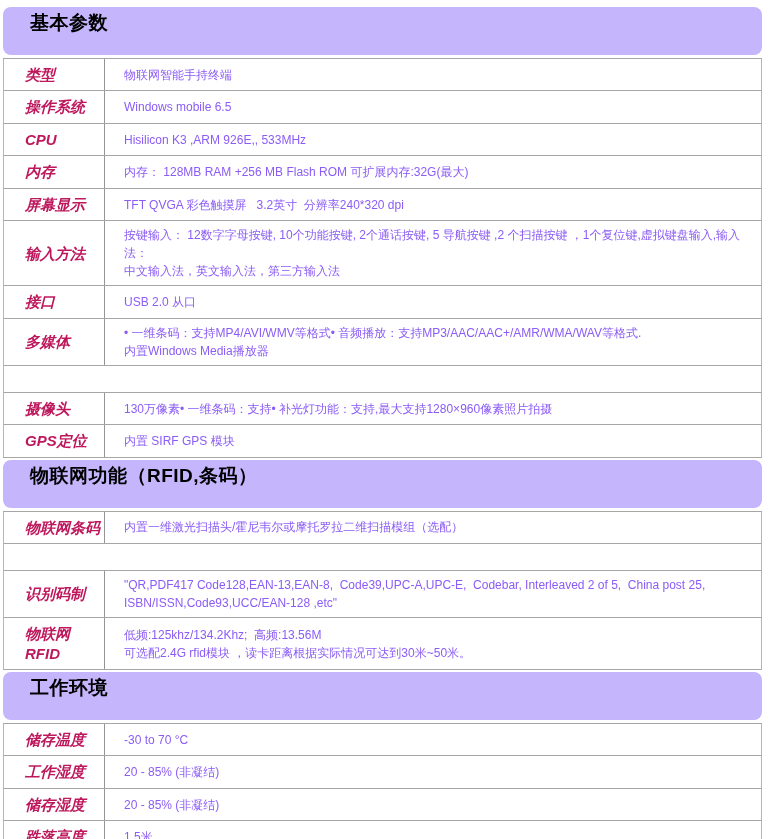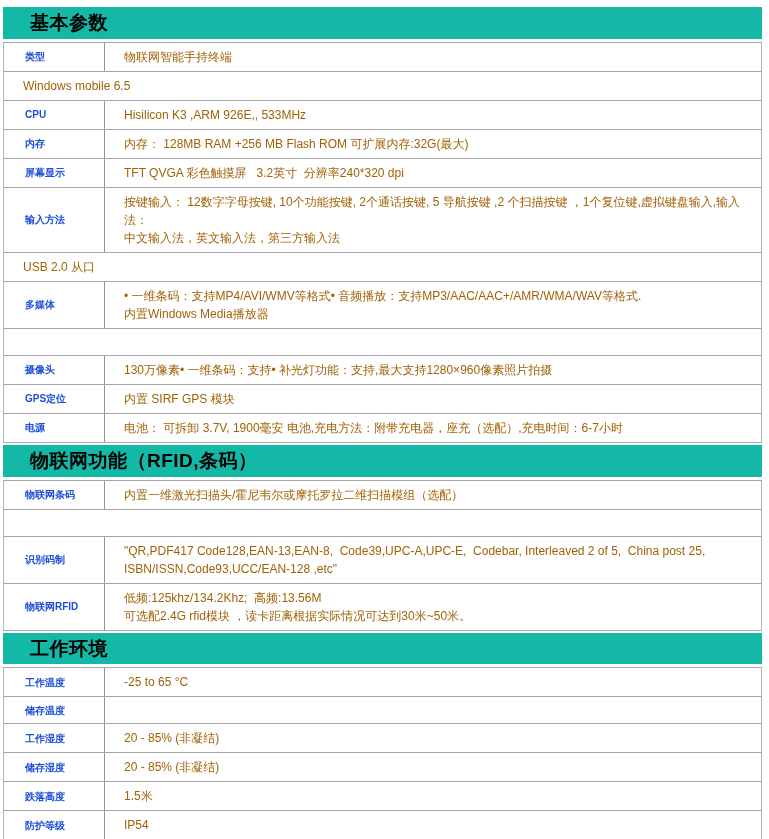--- a/index.html
+++ b/index.html
@@ -9,117 +9,117 @@
     background: #ffffff;
     font-family: "Liberation Sans", "DejaVu Sans", sans-serif;
     color: #1f1f1f;
   }
   .page {
     width: 769px;
     padding: 5px 7px 6px 3px;
   }
   .section { margin-bottom: 2px; }
   .section-header {
-    background: #14b8a6;
-    padding: 4px 10px 4px 27px;
+    background: #c4b5fd;
+    padding: 4px 10px 20px 27px;
     font-size: 19px;
     font-weight: bold;
     color: #000000;
     letter-spacing: 0.5px;
     margin: 2px 0 3px 0;
     line-height: 1.25;
+    border-radius: 8px;
   }
   .spec-table {
     border-top: 1px solid #a6a6a6;
   }
   .spec-row {
     display: flex;
     align-items: stretch;
     border-bottom: 1px solid #a6a6a6;
     border-left: 1px solid #b5b5b5;
     border-right: 1px solid #b5b5b5;
     min-height: 27px;
   }
   .cell-label {
     flex: 0 0 auto;
     width: 101px;
     padding: 6px 4px 6px 21px;
     border-right: 1px solid #949494;
-    font-size: 10px;
+    font-size: 15px;
     font-weight: bold;
-    color: #1d4ed8;
+    color: #be185d;
     display: flex;
     align-items: center;
     line-height: 1.3;
+    font-style: italic;
   }
   .cell-value {
     flex: 1 1 auto;
     padding: 5px 14px 5px 19px;
     font-size: 12px;
-    color: #a16207;
+    color: #8b5cf6;
     display: flex;
     align-items: center;
     line-height: 1.5;
     white-space: pre-wrap;
     overflow-wrap: anywhere;
   }
 </style>
 </head>
 <body>
 
 <div class="page">
 
   <div class="section">
     <div class="section-header">基本参数</div>
     <div class="spec-table">
       <div class="spec-row">
         <div class="cell-label">类型</div>
         <div class="cell-value">物联网智能手持终端</div>
       </div>
       <div class="spec-row">
+        <div class="cell-label">操作系统</div>
         <div class="cell-value">Windows mobile 6.5</div>
       </div>
       <div class="spec-row">
         <div class="cell-label">CPU</div>
         <div class="cell-value">Hisilicon K3 ,ARM 926E,, 533MHz</div>
       </div>
       <div class="spec-row">
         <div class="cell-label">内存</div>
         <div class="cell-value">内存： 128MB RAM +256 MB Flash ROM 可扩展内存:32G(最大)</div>
       </div>
       <div class="spec-row">
         <div class="cell-label">屏幕显示</div>
         <div class="cell-value">TFT QVGA 彩色触摸屏   3.2英寸  分辨率240*320 dpi</div>
       </div>
       <div class="spec-row">
         <div class="cell-label">输入方法</div>
         <div class="cell-value">按键输入： 12数字字母按键, 10个功能按键, 2个通话按键, 5 导航按键 ,2 个扫描按键 ，1个复位键,虚拟键盘输入,输入法：
 中文输入法，英文输入法，第三方输入法</div>
       </div>
       <div class="spec-row">
+        <div class="cell-label">接口</div>
         <div class="cell-value">USB 2.0 从口</div>
       </div>
       <div class="spec-row">
         <div class="cell-label">多媒体</div>
         <div class="cell-value">• 一维条码：支持MP4/AVI/WMV等格式• 音频播放：支持MP3/AAC/AAC+/AMR/WMA/WAV等格式.
 内置Windows Media播放器</div>
       </div>
       <div class="spec-row">
       </div>
       <div class="spec-row">
         <div class="cell-label">摄像头</div>
         <div class="cell-value">130万像素• 一维条码：支持• 补光灯功能：支持,最大支持1280×960像素照片拍摄</div>
       </div>
       <div class="spec-row">
         <div class="cell-label">GPS定位</div>
         <div class="cell-value">内置 SIRF GPS 模块</div>
-      </div>
-      <div class="spec-row">
-        <div class="cell-label">电源</div>
-        <div class="cell-value">电池： 可拆卸 3.7V, 1900毫安 电池,充电方法：附带充电器，座充（选配）,充电时间：6-7小时</div>
       </div>
     </div>
   </div>
 
   <div class="section">
     <div class="section-header">物联网功能（RFID,条码）</div>
     <div class="spec-table">
       <div class="spec-row">
         <div class="cell-label">物联网条码</div>
         <div class="cell-value">内置一维激光扫描头/霍尼韦尔或摩托罗拉二维扫描模组（选配）</div>
@@ -136,25 +136,22 @@
         <div class="cell-value">低频:125khz/134.2Khz;  高频:13.56M
 可选配2.4G rfid模块 ，读卡距离根据实际情况可达到30米~50米。</div>
       </div>
     </div>
   </div>
 
   <div class="section">
     <div class="section-header">工作环境</div>
     <div class="spec-table">
       <div class="spec-row">
-        <div class="cell-label">工作温度</div>
-        <div class="cell-value">-25 to 65 °C</div>
-      </div>
-      <div class="spec-row">
         <div class="cell-label">储存温度</div>
+        <div class="cell-value">-30 to 70 °C</div>
       </div>
       <div class="spec-row">
         <div class="cell-label">工作湿度</div>
         <div class="cell-value">20 - 85% (非凝结)</div>
       </div>
       <div class="spec-row">
         <div class="cell-label">储存湿度</div>
         <div class="cell-value">20 - 85% (非凝结)</div>
       </div>
       <div class="spec-row">

